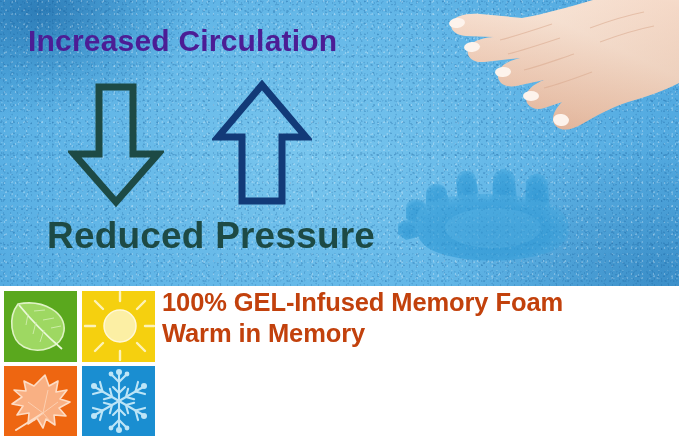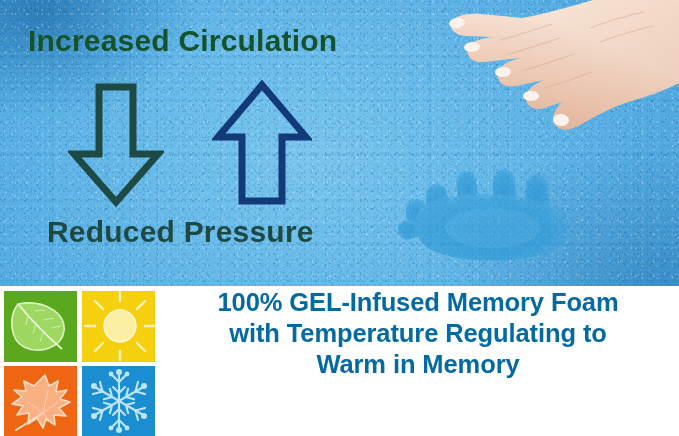--- a/index.html
+++ b/index.html
@@ -83,25 +83,25 @@
   
   .photo-heading {
     position: absolute;
     font-weight: bold;
     letter-spacing: 0.2px;
     white-space: nowrap;
   }
   .heading-circulation {
     left: 28px; top: 24px;
     font-size: 30px;
-    color: #14532d;
+    color: #4c1d95;
   }
   .heading-pressure {
     left: 47px; top: 215px;
-    font-size: 30px;
+    font-size: 37px;
     color: #1d4a45;
   }
 
   
   .arrow {
     position: absolute;
   }
   .arrow-down { left: 68px; top: 82px; width: 96px; height: 126px; }
   .arrow-up   { left: 212px; top: 80px; width: 100px; height: 126px; }
 
@@ -126,26 +126,25 @@
   .season-tile {
     position: relative;
     overflow: hidden;
   }
   .season-tile svg { display: block; width: 100%; height: 100%; }
 
   .feature-text {
     position: absolute;
     left: 162px; top: 1px;
     width: 512px;
-    color: #0369a1;
+    color: #c2410c;
     font-size: 25.5px;
     font-weight: bold;
     line-height: 31px;
     letter-spacing: -0.1px;
-    text-align: center;
   }
   .feature-text .line { white-space: nowrap; }
 </style>
 </head>
 <body>
 
 <div id="screenshot">
 
   <div class="foam-panel">
     <div class="foam-base"></div>
@@ -338,18 +337,17 @@
             <circle cx="-8" cy="27" r="2.4"></circle>
               <circle cx="8" cy="27" r="2.4"></circle>
           </g>
         </svg>
       </div>
 
     </div>
 
     <div class="feature-text">
       <div class="line">100% GEL-Infused Memory Foam</div>
-      <div class="line">with Temperature Regulating to</div>
       <div class="line">Warm in Memory</div>
     </div>
 
   </div>
 </div>
 
 </body></html>

